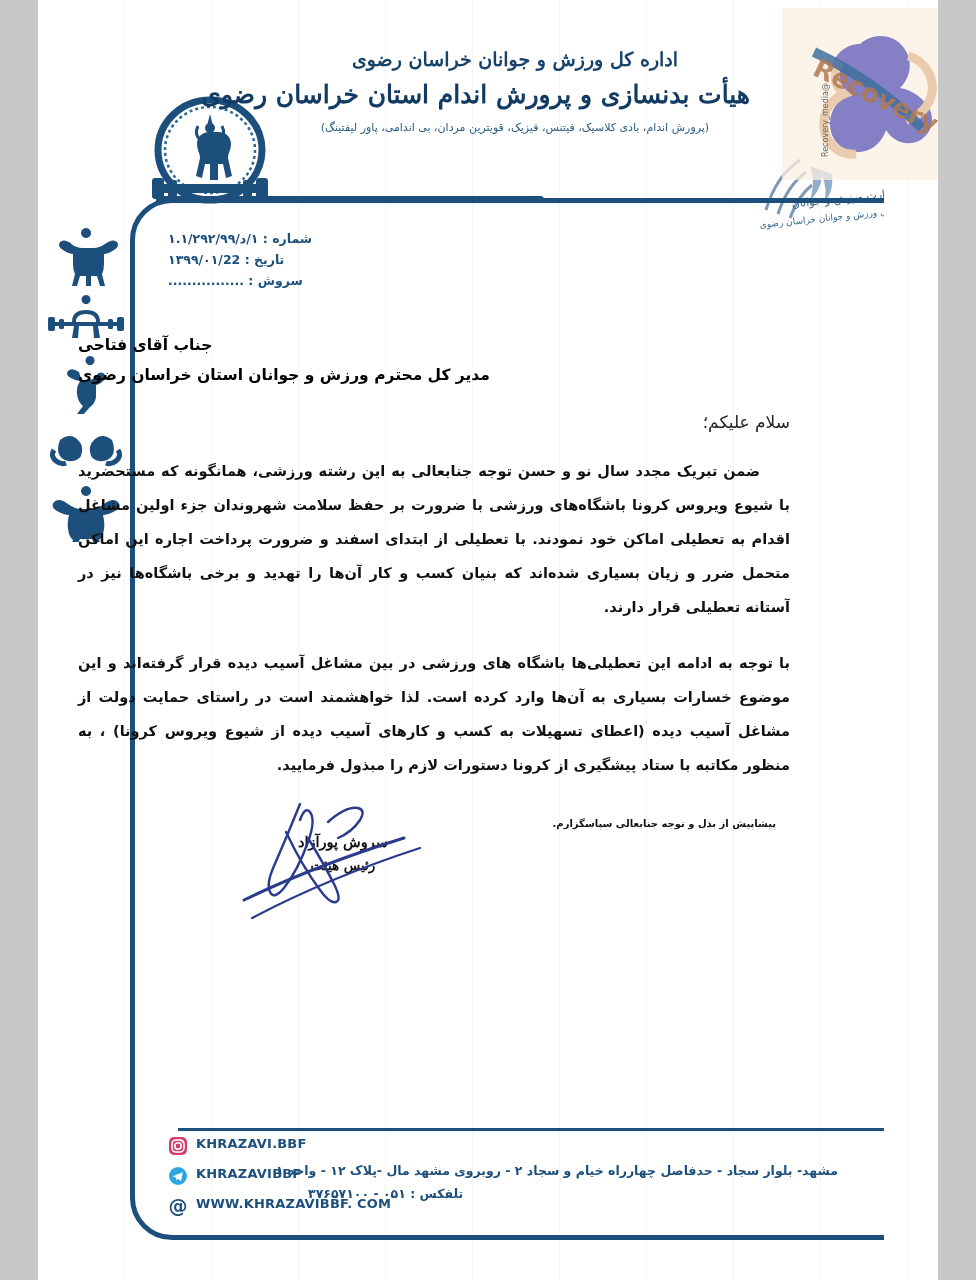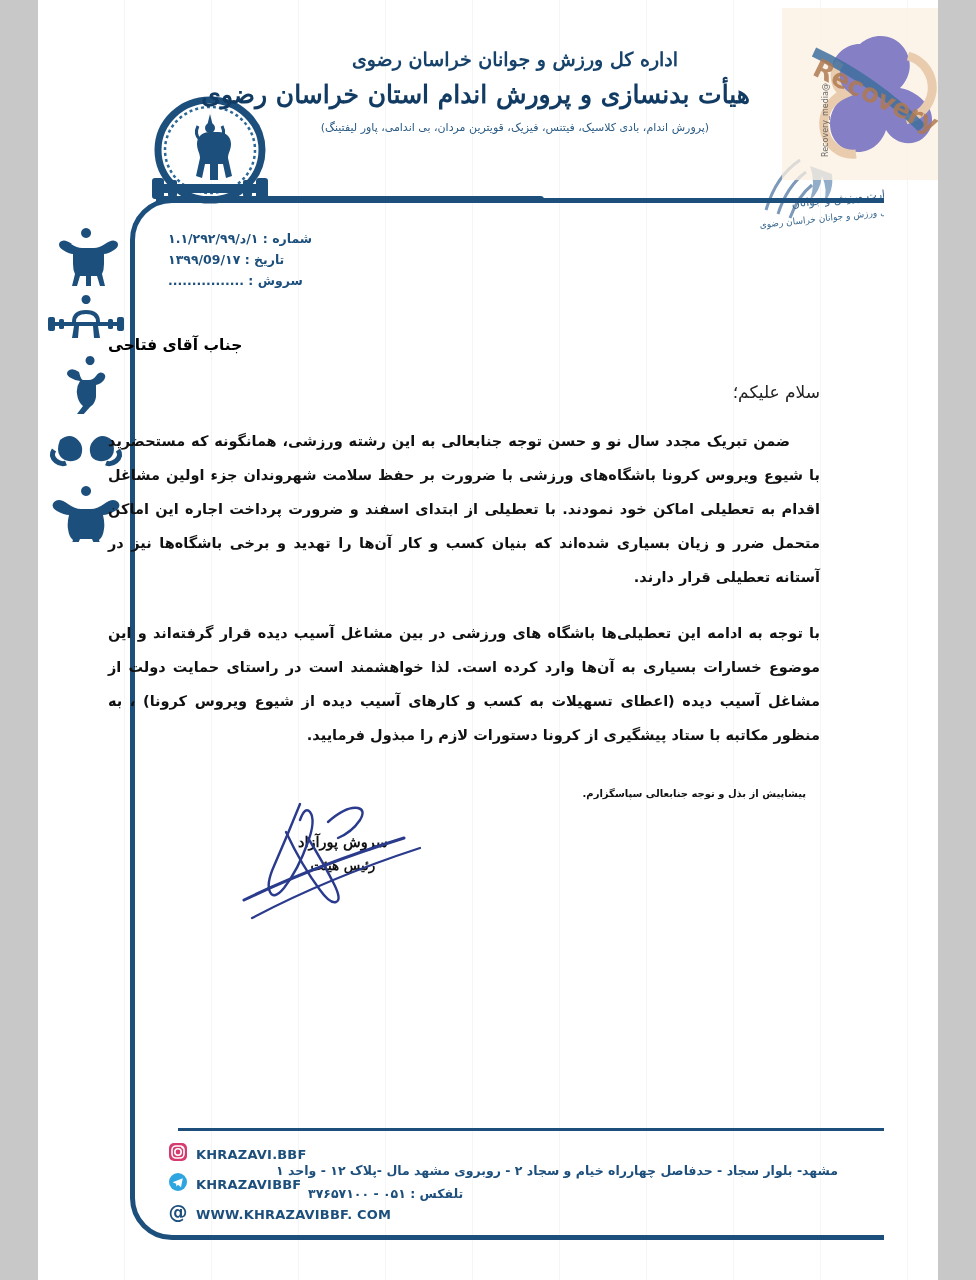--- a/index.html
+++ b/index.html
@@ -89,21 +89,21 @@
     position:absolute;right:610px;top:228px;width:160px;
     text-align:left;color:#1d4f7c;
     font-size:12.5px;font-weight:700;line-height:21px;
     direction:rtl;
   }
   .ref-row{white-space:nowrap;}
   .ref-dots{letter-spacing:1px;}
 
   
   .body-wrap{
-    position:absolute;right:118px;top:330px;width:712px;
+    position:absolute;right:148px;top:330px;width:712px;
     direction:rtl;text-align:justify;color:#111;
   }
   .addressee{
     text-align:left;font-size:15.5px;font-weight:700;line-height:30px;color:#000;
     direction:rtl;
   }
   .greeting{
     text-align:right;margin-top:22px;font-size:17px;color:#222;
   }
   .para{
@@ -147,21 +147,21 @@
     font-size:12.5px;font-weight:700;direction:rtl;white-space:nowrap;margin-top:21px;
   }
   .tel{
     position:absolute;right:60px;top:50px;width:530px;text-align:left;
     font-size:12.5px;font-weight:700;direction:rtl;white-space:nowrap;
   }
   .socials{
     position:absolute;left:10px;top:0px;width:300px;direction:ltr;
   }
   .soc-row{
-    display:flex;align-items:flex-end;height:26px;margin-bottom:4px;
+    display:flex;align-items:flex-start;height:26px;margin-bottom:4px;
   }
   .soc-ico{width:20px;height:20px;margin-right:8px;flex:0 0 20px;}
   .soc-txt{
     font-size:13px;font-weight:700;color:#1d4f7c;letter-spacing:.2px;
     font-family:"DejaVu Sans","Liberation Sans",sans-serif;
   }
   .at-glyph{
     width:20px;height:20px;margin-right:8px;flex:0 0 20px;
     font-size:19px;line-height:20px;color:#1d4f7c;text-align:center;font-weight:700;
   }
@@ -254,31 +254,32 @@
     </svg>
   </div>
 
   <div class="refs">
     <div class="ref-row">
       <span>شماره :</span>
       <span>۱/د/۱.۱/۲۹۲/۹۹</span>
     </div>
     <div class="ref-row">
       <span>تاریخ :</span>
-      <span>۱۳۹۹/09/۱۷</span>
+      <span>۱۳۹۹/۰۱/22</span>
     </div>
     <div class="ref-row">
       <span>سروش :</span>
       <span class="ref-dots">................</span>
     </div>
   </div>
 
   <div class="body-wrap">
     <div class="addressee">
       <div>جناب آقای فتاحی</div>
+      <div>مدیر کل محترم ورزش و جوانان استان خراسان رضوی</div>
     </div>
     <div class="greeting">سلام علیکم؛</div>
     <div class="para indent">ضمن تبریک مجدد سال نو و حسن توجه جنابعالی به این رشته ورزشی، همانگونه که مستحضرید با شیوع ویروس کرونا باشگاه‌های ورزشی با ضرورت بر حفظ سلامت شهروندان جزء اولین مشاغل اقدام به تعطیلی اماکن خود نمودند. با تعطیلی از ابتدای اسفند و ضرورت پرداخت اجاره این اماکن متحمل ضرر و زیان بسیاری شده‌اند که بنیان کسب و کار آن‌ها را تهدید و برخی باشگاه‌ها نیز در آستانه تعطیلی قرار دارند.</div>
     <div class="para">با توجه به ادامه این تعطیلی‌ها باشگاه های ورزشی در بین مشاغل آسیب دیده قرار گرفته‌اند و این موضوع خسارات بسیاری به آن‌ها وارد کرده است. لذا خواهشمند است در راستای حمایت دولت از مشاغل آسیب دیده (اعطای تسهیلات به کسب و کارهای آسیب دیده از شیوع ویروس کرونا) ، به منظور مکاتبه با ستاد پیشگیری از کرونا دستورات لازم را مبذول فرمایید.</div>
     <div class="closing">پیشاپیش از بذل و توجه جنابعالی سپاسگزارم.</div>
   </div>
 
   <div class="sig-block">
     <svg class="sig-ink" viewBox="0 0 260 140">
       <g fill="none" stroke="#2a3a8c" stroke-width="2.4" stroke-linecap="round">

